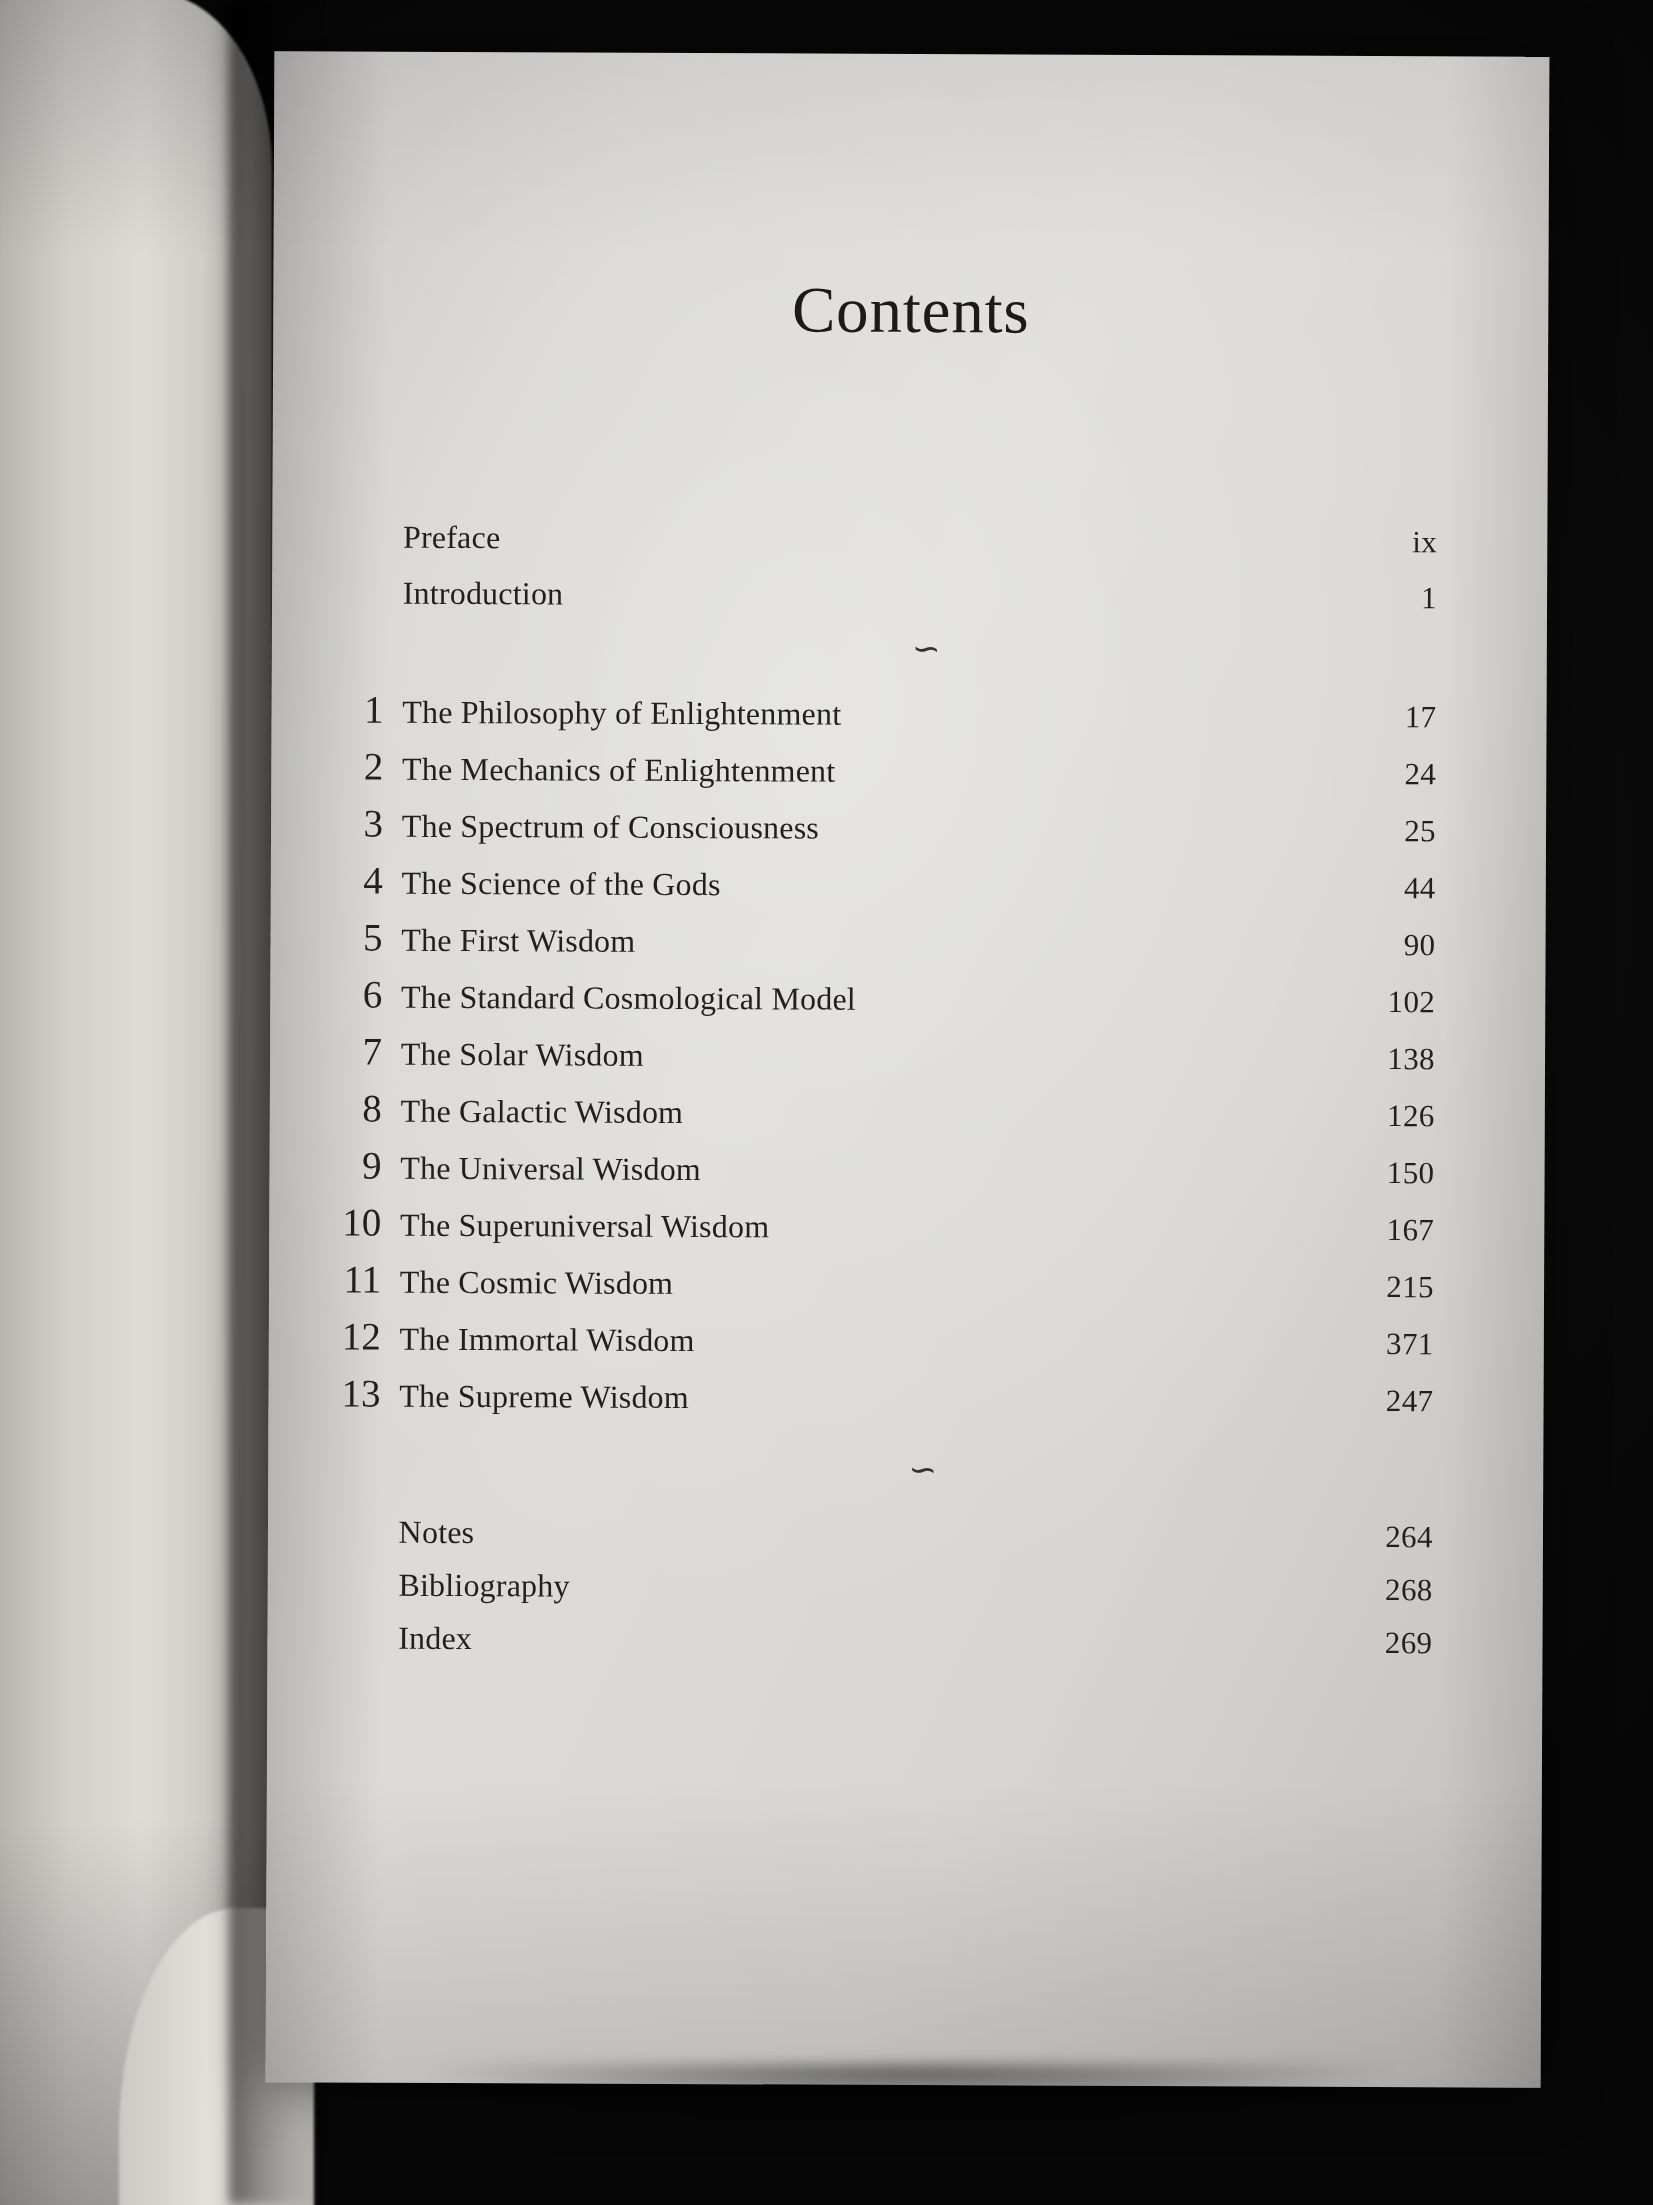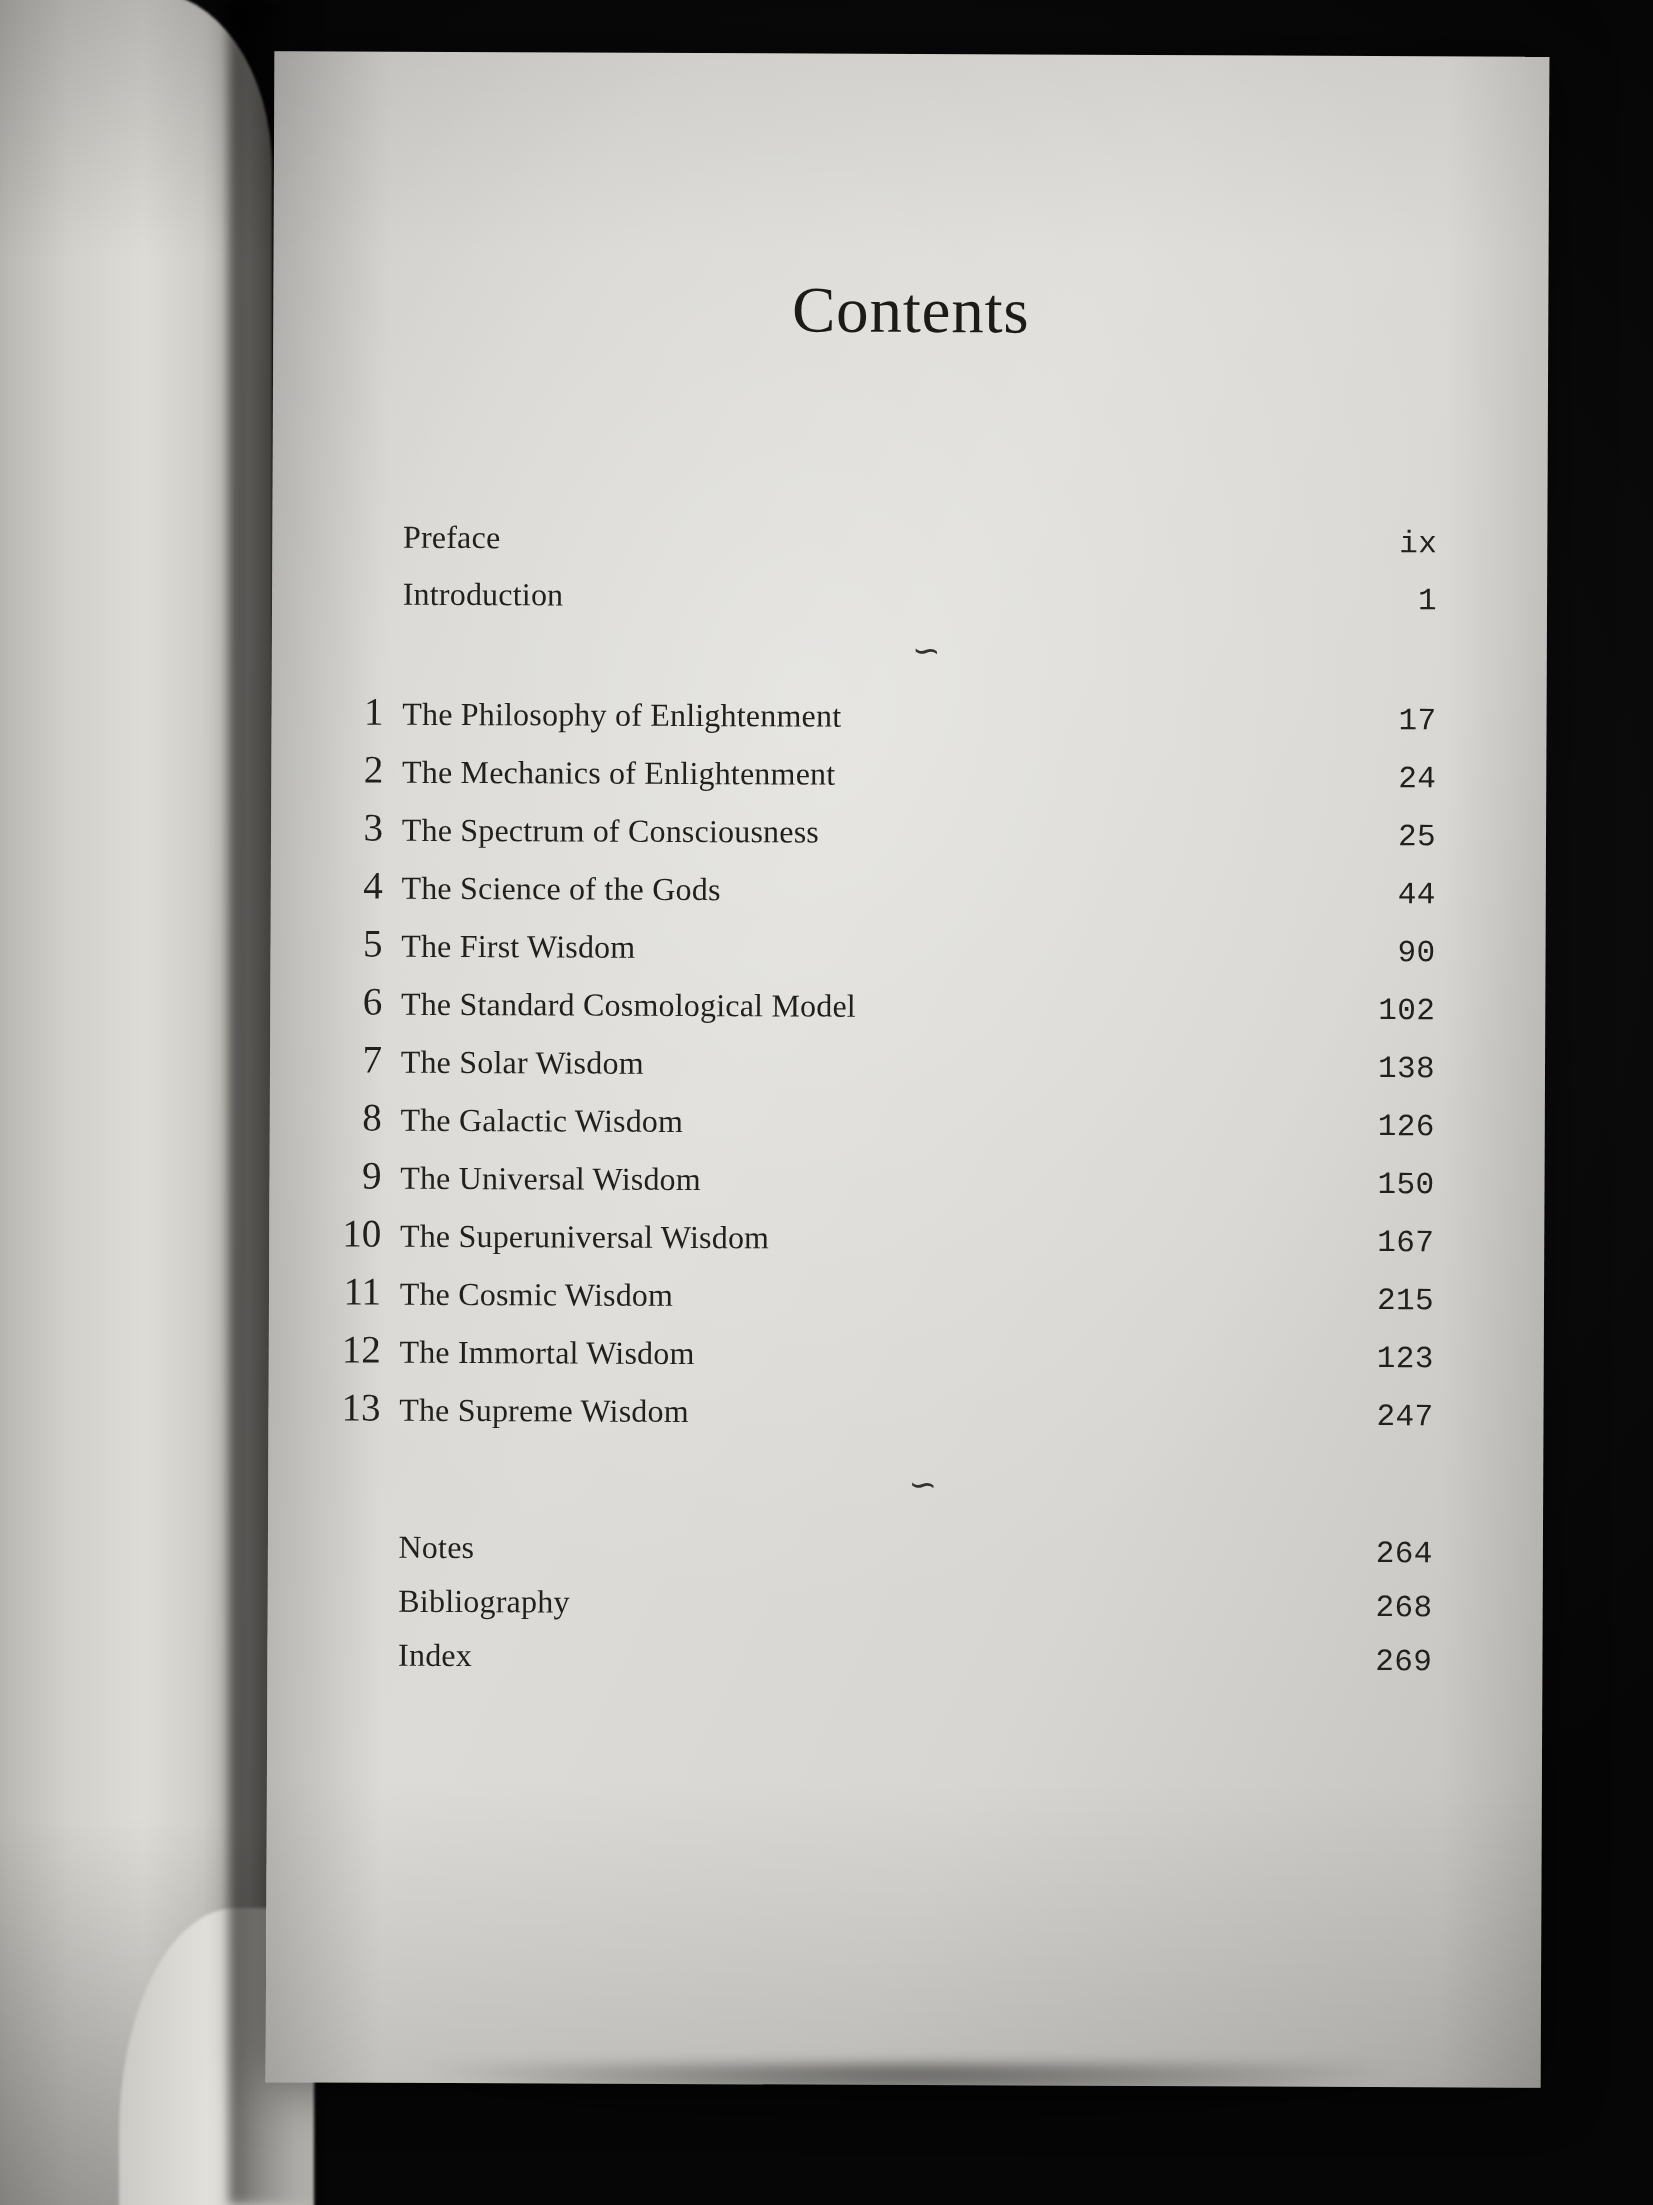--- a/index.html
+++ b/index.html
@@ -172,21 +172,20 @@
   }
   .label {
     flex: 1;
     letter-spacing: 0.2px;
   }
   .pagenum {
     width: 93px;
     text-align: right;
     font-size: 31px;
     letter-spacing: 0.4px;
-    font-family: Liberation Mono, monospace;
   }
 
   .front-matter .row { margin-bottom: 18.7px; }
   .front-matter .num { width: 112px; }
 
   .chapters { margin-top: 6.8px; }
   .chapters .row { margin-bottom: 16px; }
 
   .back-matter { margin-top: 29px; }
   .back-matter .row { margin-bottom: 16px; }
@@ -297,21 +296,21 @@
         <span class="pagenum">167</span>
       </div>
       <div class="row">
         <span class="num">11</span>
         <span class="label">The Cosmic Wisdom</span>
         <span class="pagenum">215</span>
       </div>
       <div class="row">
         <span class="num">12</span>
         <span class="label">The Immortal Wisdom</span>
-        <span class="pagenum">123</span>
+        <span class="pagenum">371</span>
       </div>
       <div class="row">
         <span class="num">13</span>
         <span class="label">The Supreme Wisdom</span>
         <span class="pagenum">247</span>
       </div>
     </div>
 
     <div class="ornament orn-2">∽</div>
 

